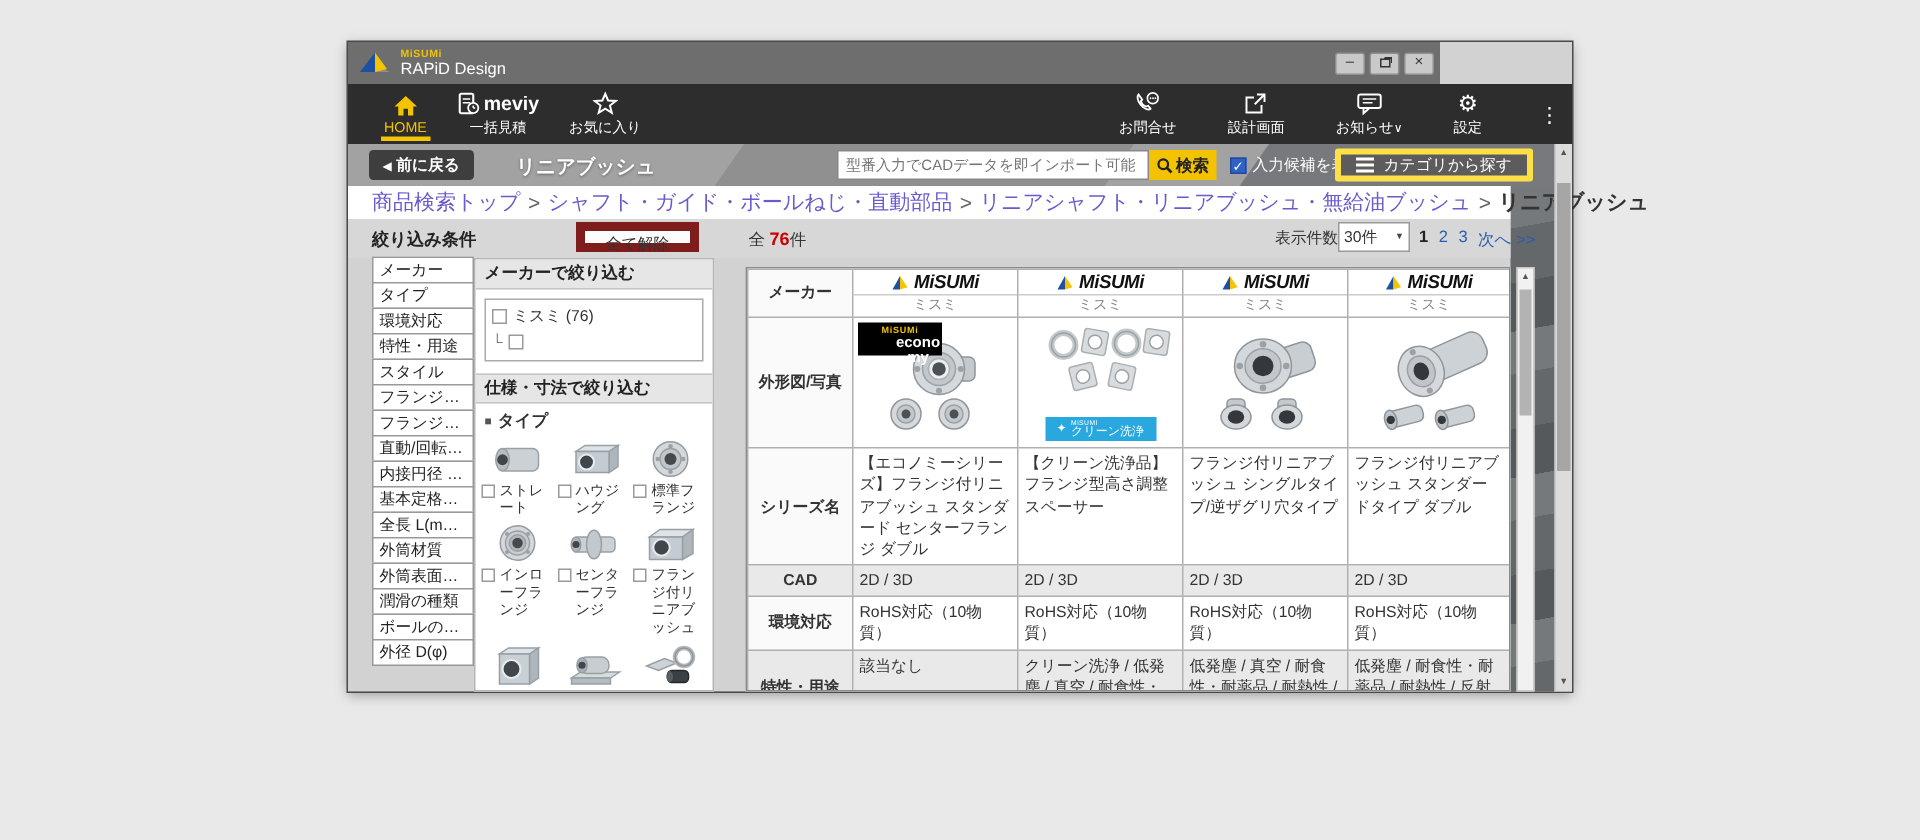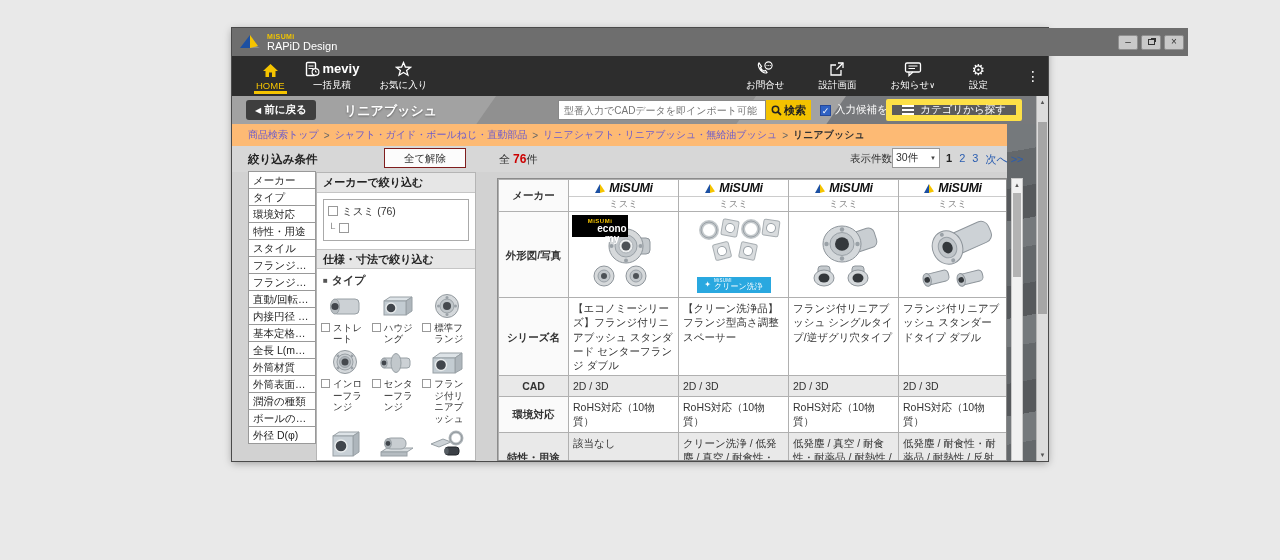--- a/index.html
+++ b/index.html
@@ -2,21 +2,21 @@
 <html><head>
 <meta charset="utf-8">
 <style>
   * { margin:0; padding:0; box-sizing:border-box; }
   html,body { width:1280px; height:560px; overflow:hidden; background:#e9e9e9;
     font-family:"Liberation Sans","DejaVu Sans",sans-serif; }
   .window { position:absolute; left:232px; top:28px; width:816px; height:433px;
     background:#d2d2d2; outline:1px solid #4a4a4a; box-shadow:0 2px 8px rgba(0,0,0,.35); }
 
   
-  .titlebar { position:absolute; left:0; top:0; width:956px; height:28px; background:#6e6e6e;
+  .titlebar { position:absolute; left:0; top:0; width:728px; height:28px; background:#6e6e6e;
     display:flex; align-items:center; padding:0 4px 0 6px; }
   .brand { display:flex; align-items:center; gap:5px; }
   .brand-text { line-height:1; }
   .brand-top { font-size:7px; font-weight:bold; color:#f0c400; letter-spacing:.4px; }
   .brand-bottom { font-size:11px; color:#fff; margin-top:1px; }
   .win-controls { margin-left:auto; display:flex; gap:3px; }
   .win-btn { width:20px; height:15px; background:#c9c9c9; border:1px solid #8f8f8f; border-radius:2px;
     font-size:10px; line-height:12px; text-align:center; color:#333; }
   .restore-glyph { display:block; width:7px; height:6px; border:1px solid #333; margin:3px auto 0;
     box-shadow:2px -2px 0 -1px #333; }
@@ -45,38 +45,38 @@
   .banner-title { position:absolute; left:112px; top:6px; color:#fff; font-size:13px; font-weight:bold;
     text-shadow:0 1px 2px rgba(0,0,0,.4); }
   .search-input { position:absolute; left:326px; top:4px; width:208px; height:20px; border:1px solid #888;
     background:#fff; font-size:10px; color:#888; padding:0 5px; font-family:inherit; }
   .search-btn { position:absolute; left:534px; top:4px; width:45px; height:20px; background:#f3c200; border:none;
     font-size:11px; font-weight:bold; color:#222; display:flex; align-items:center; justify-content:center; gap:2px; }
   .suggest { position:absolute; left:588px; top:7px; display:flex; align-items:center; gap:4px; }
   .cbx-blue { width:11px; height:11px; background:#2f62c4; border:1px solid #24489a; color:#fff; font-size:9px;
     line-height:10px; text-align:center; }
   .suggest-label { color:#fff; font-size:10.5px; }
-  .cat-btn { position:absolute; right:26px; top:3px; height:22px; background:#5c5c5c; border:6px solid #fde047;
+  .cat-btn { position:absolute; right:26px; top:3px; height:22px; background:#5c5c5c; border:4px solid #fde047;
     border-radius:2px; color:#fff; font-size:10.5px; display:flex; align-items:center; gap:6px; padding:0 10px; }
   .burger { display:flex; flex-direction:column; gap:2px; }
   .burger i { display:block; width:12px; height:2px; background:#fff; }
 
   
   .dark-strip { position:absolute; left:775px; top:96px; width:29px; height:337px;
     background:repeating-linear-gradient(170deg,#75797c 0 28px,#64686b 28px 64px,#56595c 64px 96px); }
-  .breadcrumb { position:absolute; left:0; top:96px; width:775px; height:22px; background:#fdba74;
-    font-size:10px; display:flex; align-items:center; gap:5px; padding-left:16px; white-space:nowrap; }
+  .breadcrumb { position:absolute; left:0; top:96px; width:775px; height:22px; background:#ffffff;
+    font-size:14px; display:flex; align-items:center; gap:5px; padding-left:16px; white-space:nowrap; }
   .crumb { color:#6a5acd; }
   .crumb-sep { color:#666; }
   .crumb-last { color:#333; font-weight:bold; }
 
   .results-strip { position:absolute; left:0; top:118px; width:775px; height:26px; background:#d7d7d7; }
   .filter-title { position:absolute; left:16px; top:6px; font-size:11.5px; font-weight:bold; color:#222; }
   .clear-btn { position:absolute; left:152px; top:2px; width:82px; height:20px; background:#fcfcfc;
-    border:1px solid #7f1d1d; font-size:10.5px; color:#333; text-align:center; line-height:18px; }
+    border:6px solid #7f1d1d; font-size:10.5px; color:#333; text-align:center; line-height:18px; }
   .total { position:absolute; left:267px; top:6px; font-size:11px; color:#333; }
   .total b { color:#cc0000; font-size:12px; }
   .perpage { position:absolute; left:618px; top:6px; font-size:10.5px; color:#333; }
   .pp-select { position:absolute; left:660px; top:2px; width:48px; height:20px; background:#fff; border:1px solid #999;
     font-size:10.5px; color:#333; display:flex; align-items:center; justify-content:space-between; padding:0 3px; }
   .pp-select .arr { font-size:6px; color:#444; }
   .pagination { position:absolute; left:714px; top:6px; font-size:11px; display:flex; gap:7px; white-space:nowrap; }
   .pg-cur { color:#222; font-weight:bold; }
   .pg-link { color:#2a5db0; }
 

